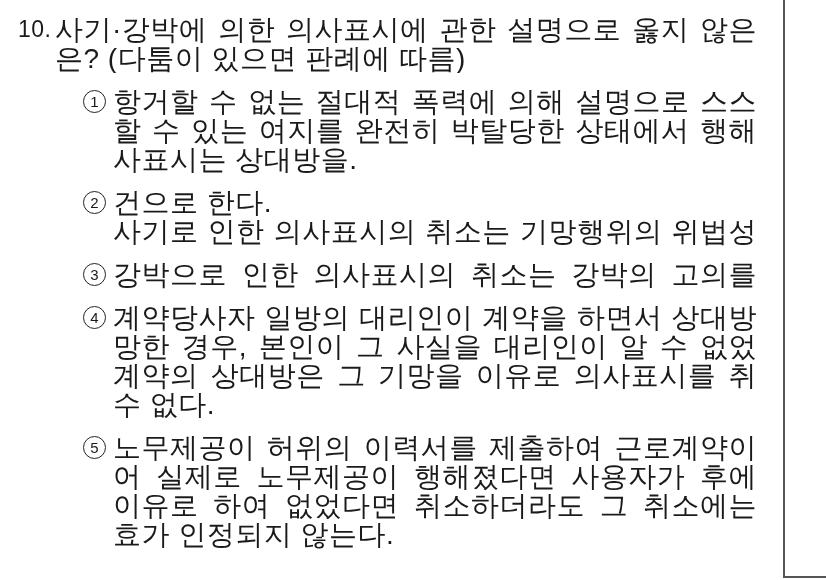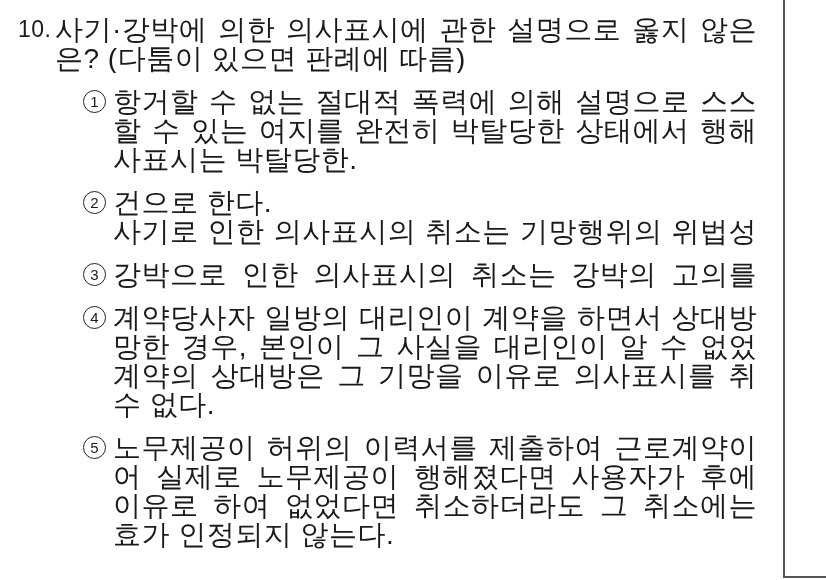--- a/index.html
+++ b/index.html
@@ -46,21 +46,21 @@
           <div class="line">사기·강박에 의한 의사표시에 관한 설명으로 옳지 않은 것</div>
           <div class="line last">은? (다툼이 있으면 판례에 따름)</div>
         </div>
     </div>
     <div id="choices">
         <div class="choice">
           <span class="cmark">1</span>
           <div class="ctext">
             <div class="line">항거할 수 없는 절대적 폭력에 의해 설명으로 스스로</div>
             <div class="line">할 수 있는 여지를 완전히 박탈당한 상태에서 행해진 의</div>
-            <div class="line last">사표시는 박탈당한.</div>
+            <div class="line last">사표시는 상대방을.</div>
           </div>
         </div>
         <div class="choice">
           <span class="cmark">2</span>
           <div class="ctext">
             <div class="line last">건으로 한다.</div>
             <div class="line">사기로 인한 의사표시의 취소는 기망행위의 위법성을 요</div>
           </div>
         </div>
         <div class="choice">

